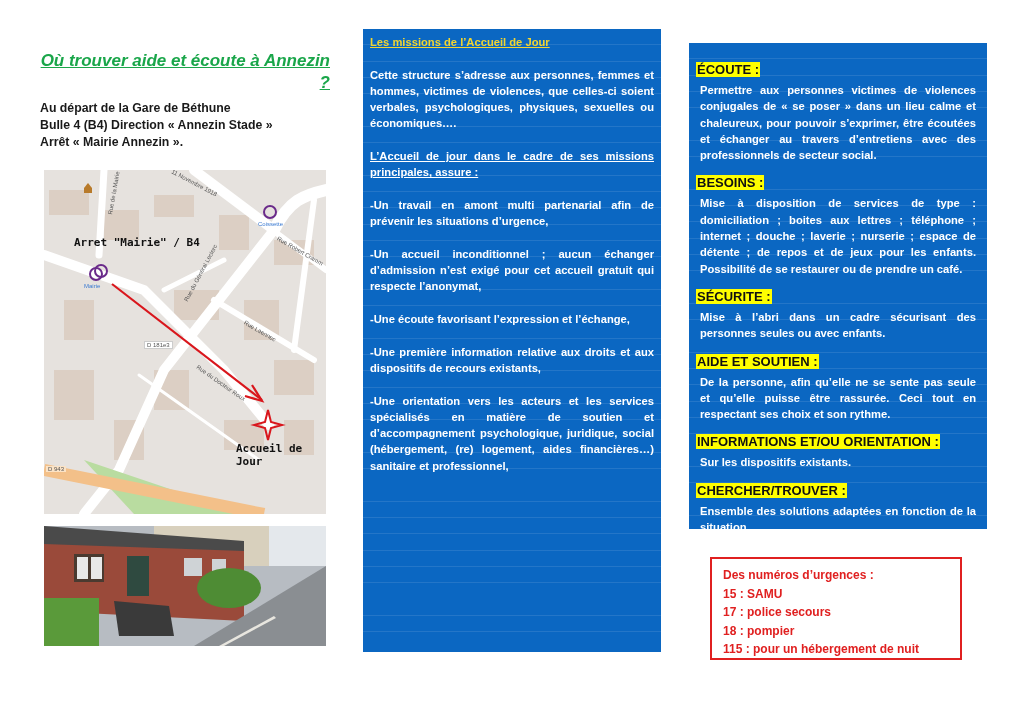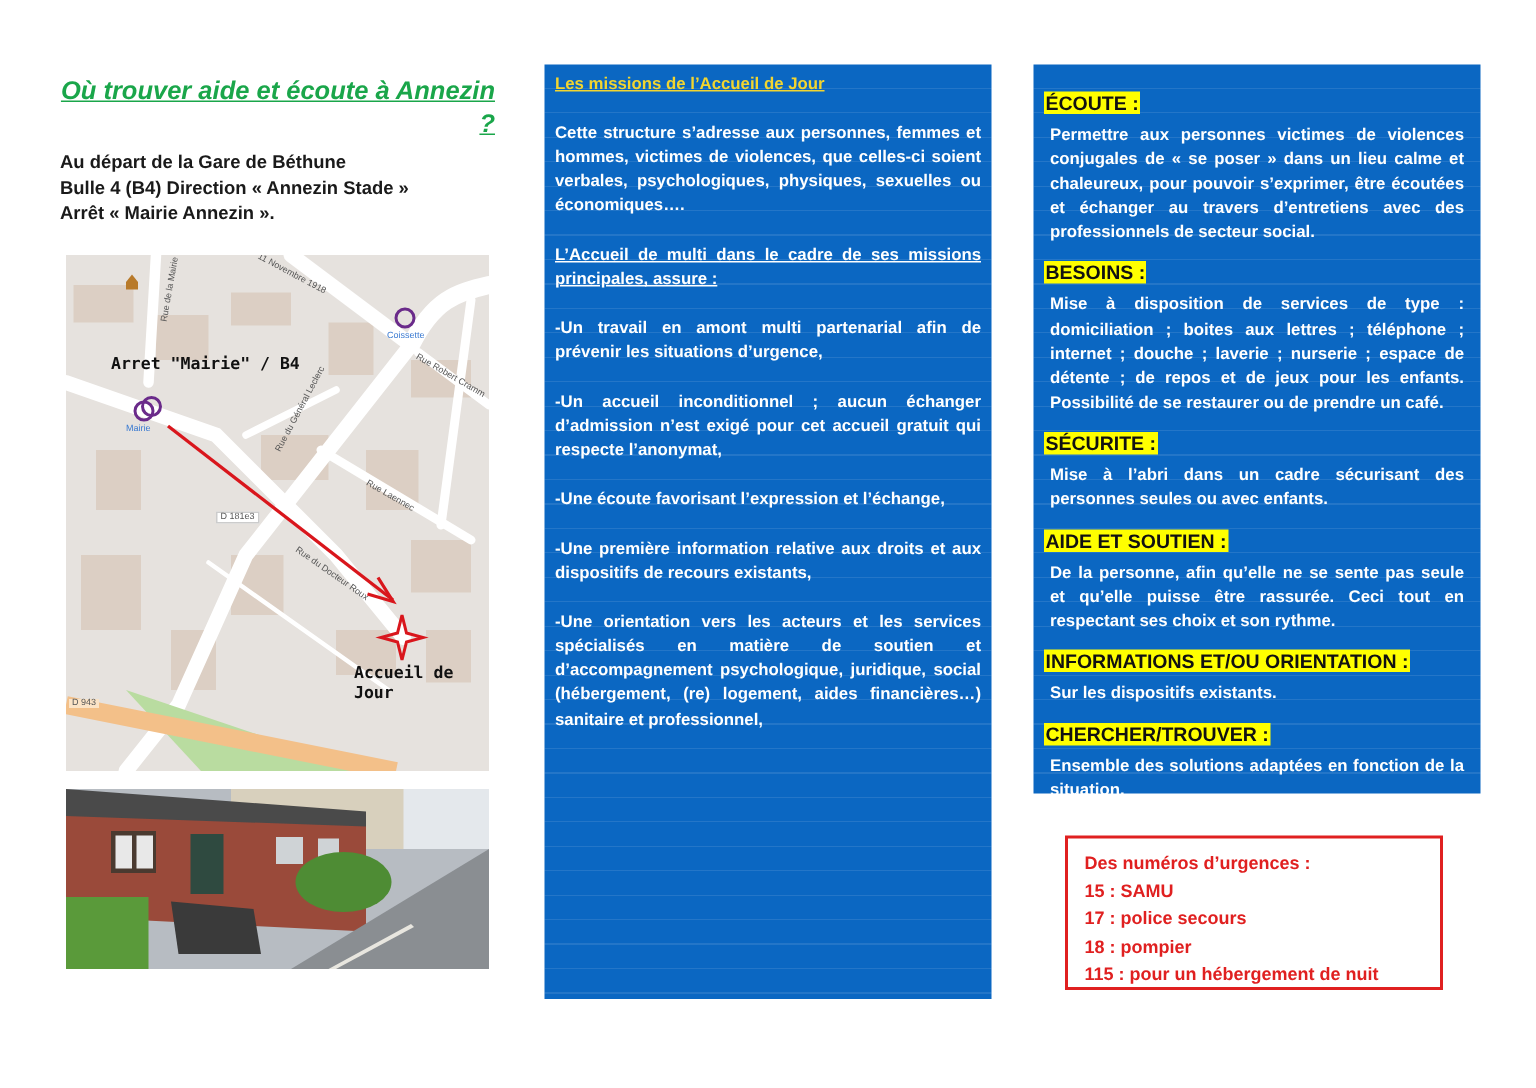--- a/index.html
+++ b/index.html
@@ -12,21 +12,21 @@
            text-align:right; text-decoration:underline; }
   .directions { margin-top:6px; text-align:left; font-weight:bold; font-size:12.3px; line-height:17px; color:#1a1a1a; }
 
   .map { position:absolute; left:44px; top:170px; width:282px; height:344px; background:#e6e2de; overflow:hidden; }
   .photo { position:absolute; left:44px; top:526px; width:282px; height:120px; overflow:hidden; background:#c9c9c9; }
 
   .map-label { position:absolute; font-family:"DejaVu Sans Mono", monospace; font-weight:bold; color:#111; font-size:11px; }
   .street { position:absolute; font-size:6px; color:#555; white-space:nowrap; }
 
   
-  .mid { position:absolute; left:363px; top:43px; width:298px; height:623px; background:#0b67c2;
+  .mid { position:absolute; left:363px; top:29px; width:298px; height:623px; background:#0b67c2;
          box-sizing:border-box; padding:5px 7px 0 7px; color:#fff;
          background-image:repeating-linear-gradient(to bottom, transparent 0, transparent 15.5px, rgba(255,255,255,0.10) 15.5px, rgba(255,255,255,0.10) 16.3px); }
   .mid p { margin:0; font-weight:bold; font-size:11.2px; line-height:16.3px; text-align:justify; }
   .mid .gap { height:16.3px; }
   .mid .h-yellow { color:#f2d530; text-decoration:underline; font-weight:bold; font-size:11.2px; line-height:16.3px; }
   .mid .u { text-decoration:underline; }
   .green-box { position:absolute; left:78px; top:462px; width:141px; height:129px; background:#6bb93f;
                color:#fff; text-align:center; font-size:16.5px; line-height:30px; padding-top:3px; box-sizing:border-box;
                font-family:"DejaVu Sans", sans-serif; font-weight:normal; letter-spacing:0.2px; }
 
@@ -135,21 +135,21 @@
     <polygon points="150,120 282,40 282,120" fill="#8a8e92"></polygon>
     <polygon points="175,120 230,90 232,92 180,120" fill="#e8e6df"></polygon>
   </svg>
 </div>
 
 <div class="mid">
   <div class="h-yellow">Les missions de l’Accueil de Jour</div>
   <div class="gap"></div>
   <p>Cette structure s’adresse aux personnes, femmes et hommes, victimes de violences, que celles-ci soient verbales, psychologiques, physiques, sexuelles ou économiques….</p>
   <div class="gap"></div>
-  <p class="u">L’Accueil de multi dans le cadre de ses missions principales, assure :</p>
+  <p class="u">L’Accueil de jour dans le cadre de ses missions principales, assure :</p>
   <div class="gap"></div>
   <p>-Un travail en amont multi partenarial afin de prévenir les situations d’urgence,</p>
   <div class="gap"></div>
   <p>-Un accueil inconditionnel ; aucun échanger d’admission n’est exigé pour cet accueil gratuit qui respecte l’anonymat,</p>
   <div class="gap"></div>
   <p>-Une écoute favorisant l’expression et l’échange,</p>
   <div class="gap"></div>
   <p>-Une première information relative aux droits et aux dispositifs de recours existants,</p>
   <div class="gap"></div>
   <p>-Une orientation vers les acteurs et les services spécialisés en matière de soutien et d’accompagnement psychologique, juridique, social (hébergement, (re) logement, aides financières…) sanitaire et professionnel,</p>

